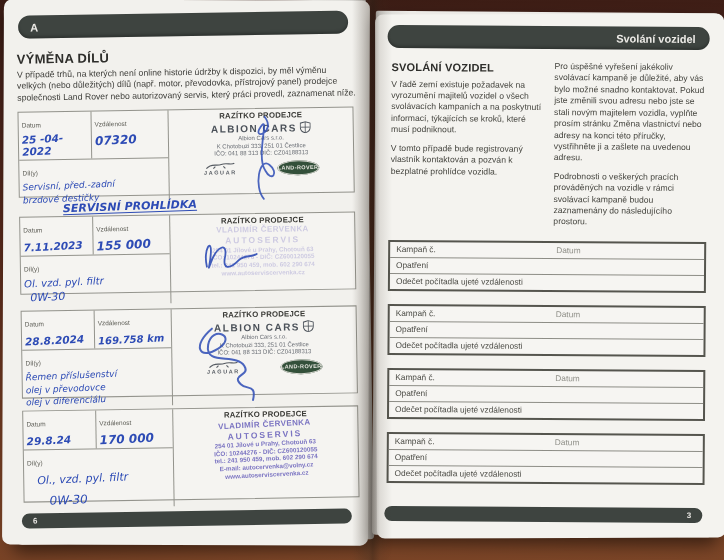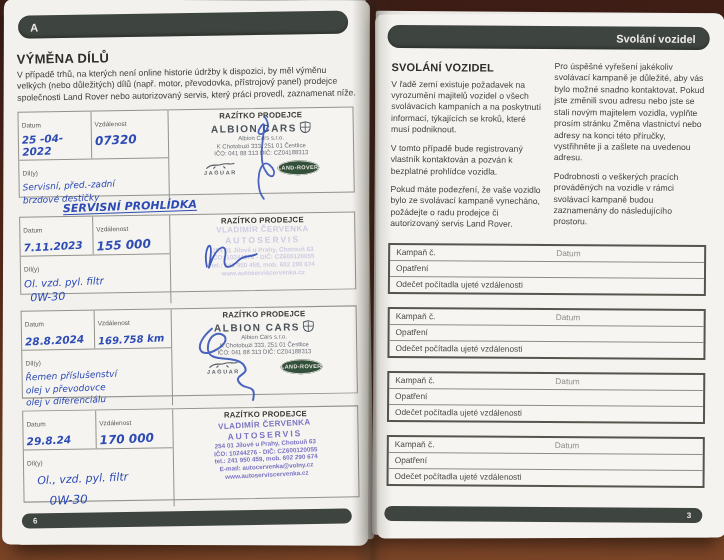--- a/index.html
+++ b/index.html
@@ -286,21 +286,20 @@
 <div class="page page-right">
   <div class="topbar">
     <span>Svolání vozidel</span>
   </div>
 
   <div class="rp-cols">
     <div class="rp-col">
       <div class="rp-title">SVOLÁNÍ VOZIDEL</div>
       <p>V řadě zemí existuje požadavek na vyrozumění majitelů vozidel o všech svolávacích kampaních a na poskytnutí informací, týkajících se kroků, které musí podniknout.</p>
       <p>V tomto případě bude registrovaný vlastník kontaktován a pozván k bezplatné prohlídce vozidla.</p>
-      <p>Pokud máte podezření, že vaše vozidlo bylo ze svolávací kampaně vynecháno, požádejte o radu prodejce či autorizovaný servis Land Rover.</p>
     </div>
     <div class="rp-col">
       <p>Pro úspěšné vyřešení jakékoliv svolávací kampaně je důležité, aby vás bylo možné snadno kontaktovat. Pokud jste změnili svou adresu nebo jste se stali novým majitelem vozidla, vyplňte prosím stránku Změna vlastnictví nebo adresy na konci této příručky, vystřihněte ji a zašlete na uvedenou adresu.</p>
       <p>Podrobnosti o veškerých pracích prováděných na vozidle v rámci svolávací kampaně budou zaznamenány do následujícího prostoru.</p>
     </div>
   </div>
 
   <div class="cboxes">
     <div class="cbox">
       <div class="cbox-row">

